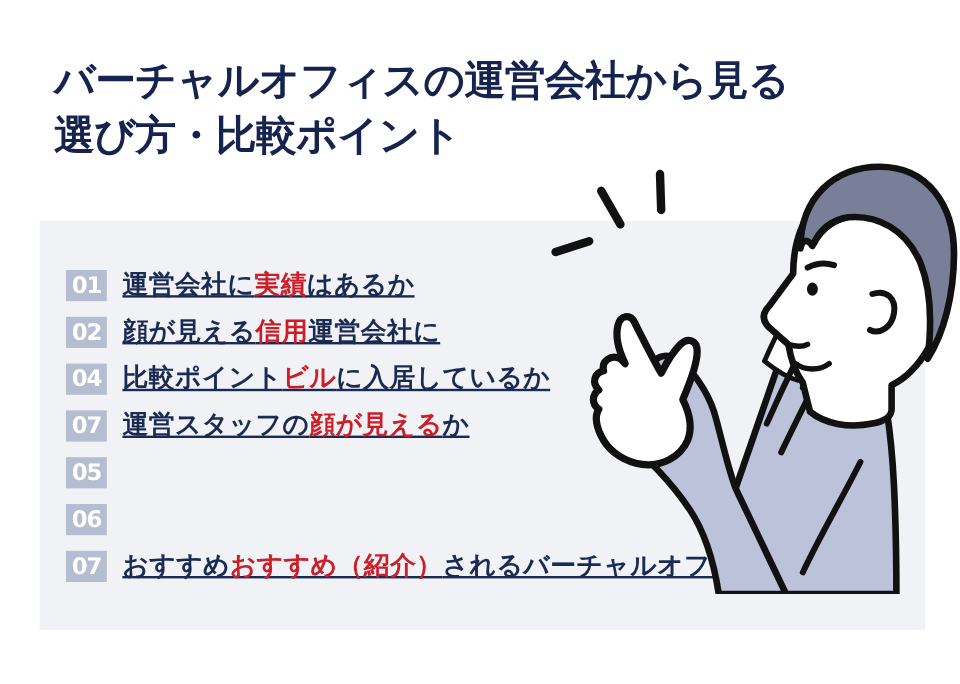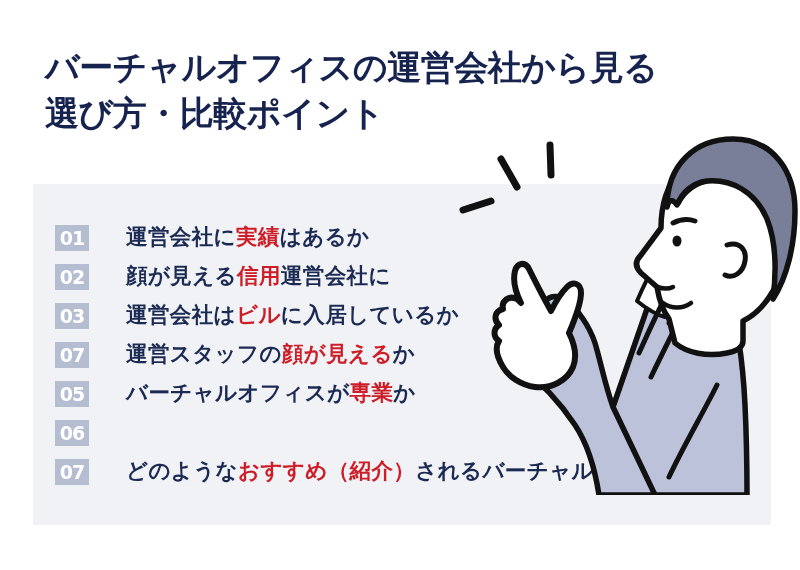--- a/index.html
+++ b/index.html
@@ -37,21 +37,20 @@
   .list{
     position:absolute;
     left:55px; top:218px;
     width:700px;
   }
   .row{
     display:flex;
     align-items:center;
     height:39px;
     margin-bottom:0px;
-    gap:24px;
   }
   .badge{
     width:34px;height:26px;
     background:#b5bdd1;
     color:#ffffff;
     font-size:19px;
     font-weight:bold;
     letter-spacing:-1px;
     display:flex;
     align-items:center;
@@ -60,20 +59,21 @@
     font-family:"DejaVu Sans",sans-serif;
   }
   .rowtext{
     margin-left:13px;
     font-size:21.5px;
     font-weight:bold;
     color:#1b2a52;
     letter-spacing:0.4px;
     white-space:nowrap;
     line-height:1;
+    text-decoration:underline;
   }
   .rowtext .hl{ color:#cc1d28; }
 
   
   .illus{
     position:absolute;
     left:455px; top:95px;
     width:345px; height:400px;
     pointer-events:none;
   }
@@ -91,37 +91,36 @@
   <div class="list" id="list">
       <div class="row">
         <div class="badge">01</div>
         <div class="rowtext"><span>運営会社に</span><span class="hl">実績</span><span>はあるか</span></div>
       </div>
       <div class="row">
         <div class="badge">02</div>
         <div class="rowtext"><span>顔が見える</span><span class="hl">信用</span><span>運営会社に</span></div>
       </div>
       <div class="row">
-        <div class="badge">03</div>
-        <div class="rowtext"><span>運営会社は</span><span class="hl">ビル</span><span>に入居しているか</span></div>
+        <div class="badge">04</div>
+        <div class="rowtext"><span>比較ポイント</span><span class="hl">ビル</span><span>に入居しているか</span></div>
       </div>
       <div class="row">
         <div class="badge">07</div>
         <div class="rowtext"><span>運営スタッフの</span><span class="hl">顔が見える</span><span>か</span></div>
       </div>
       <div class="row">
         <div class="badge">05</div>
-        <div class="rowtext"><span>バーチャルオフィスが</span><span class="hl">専業</span><span>か</span></div>
       </div>
       <div class="row">
         <div class="badge">06</div>
       </div>
       <div class="row">
         <div class="badge">07</div>
-        <div class="rowtext"><span>どのような</span><span class="hl">おすすめ（紹介）</span><span>されるバーチャルオフィスか</span></div>
+        <div class="rowtext"><span>おすすめ</span><span class="hl">おすすめ（紹介）</span><span>されるバーチャルオフィスか</span></div>
       </div>
     </div>
 
   <div class="illus">
     <svg viewBox="0 0 345 400" width="345" height="400" xmlns="http://www.w3.org/2000/svg">
       <g fill="none" stroke="#111111" stroke-width="5.5" stroke-linecap="round" stroke-linejoin="round">
 
         <g>
           <line x1="8" y1="115" x2="36" y2="106" stroke-width="7"></line>
           <line x1="46" y1="64" x2="62" y2="92" stroke-width="7"></line>

